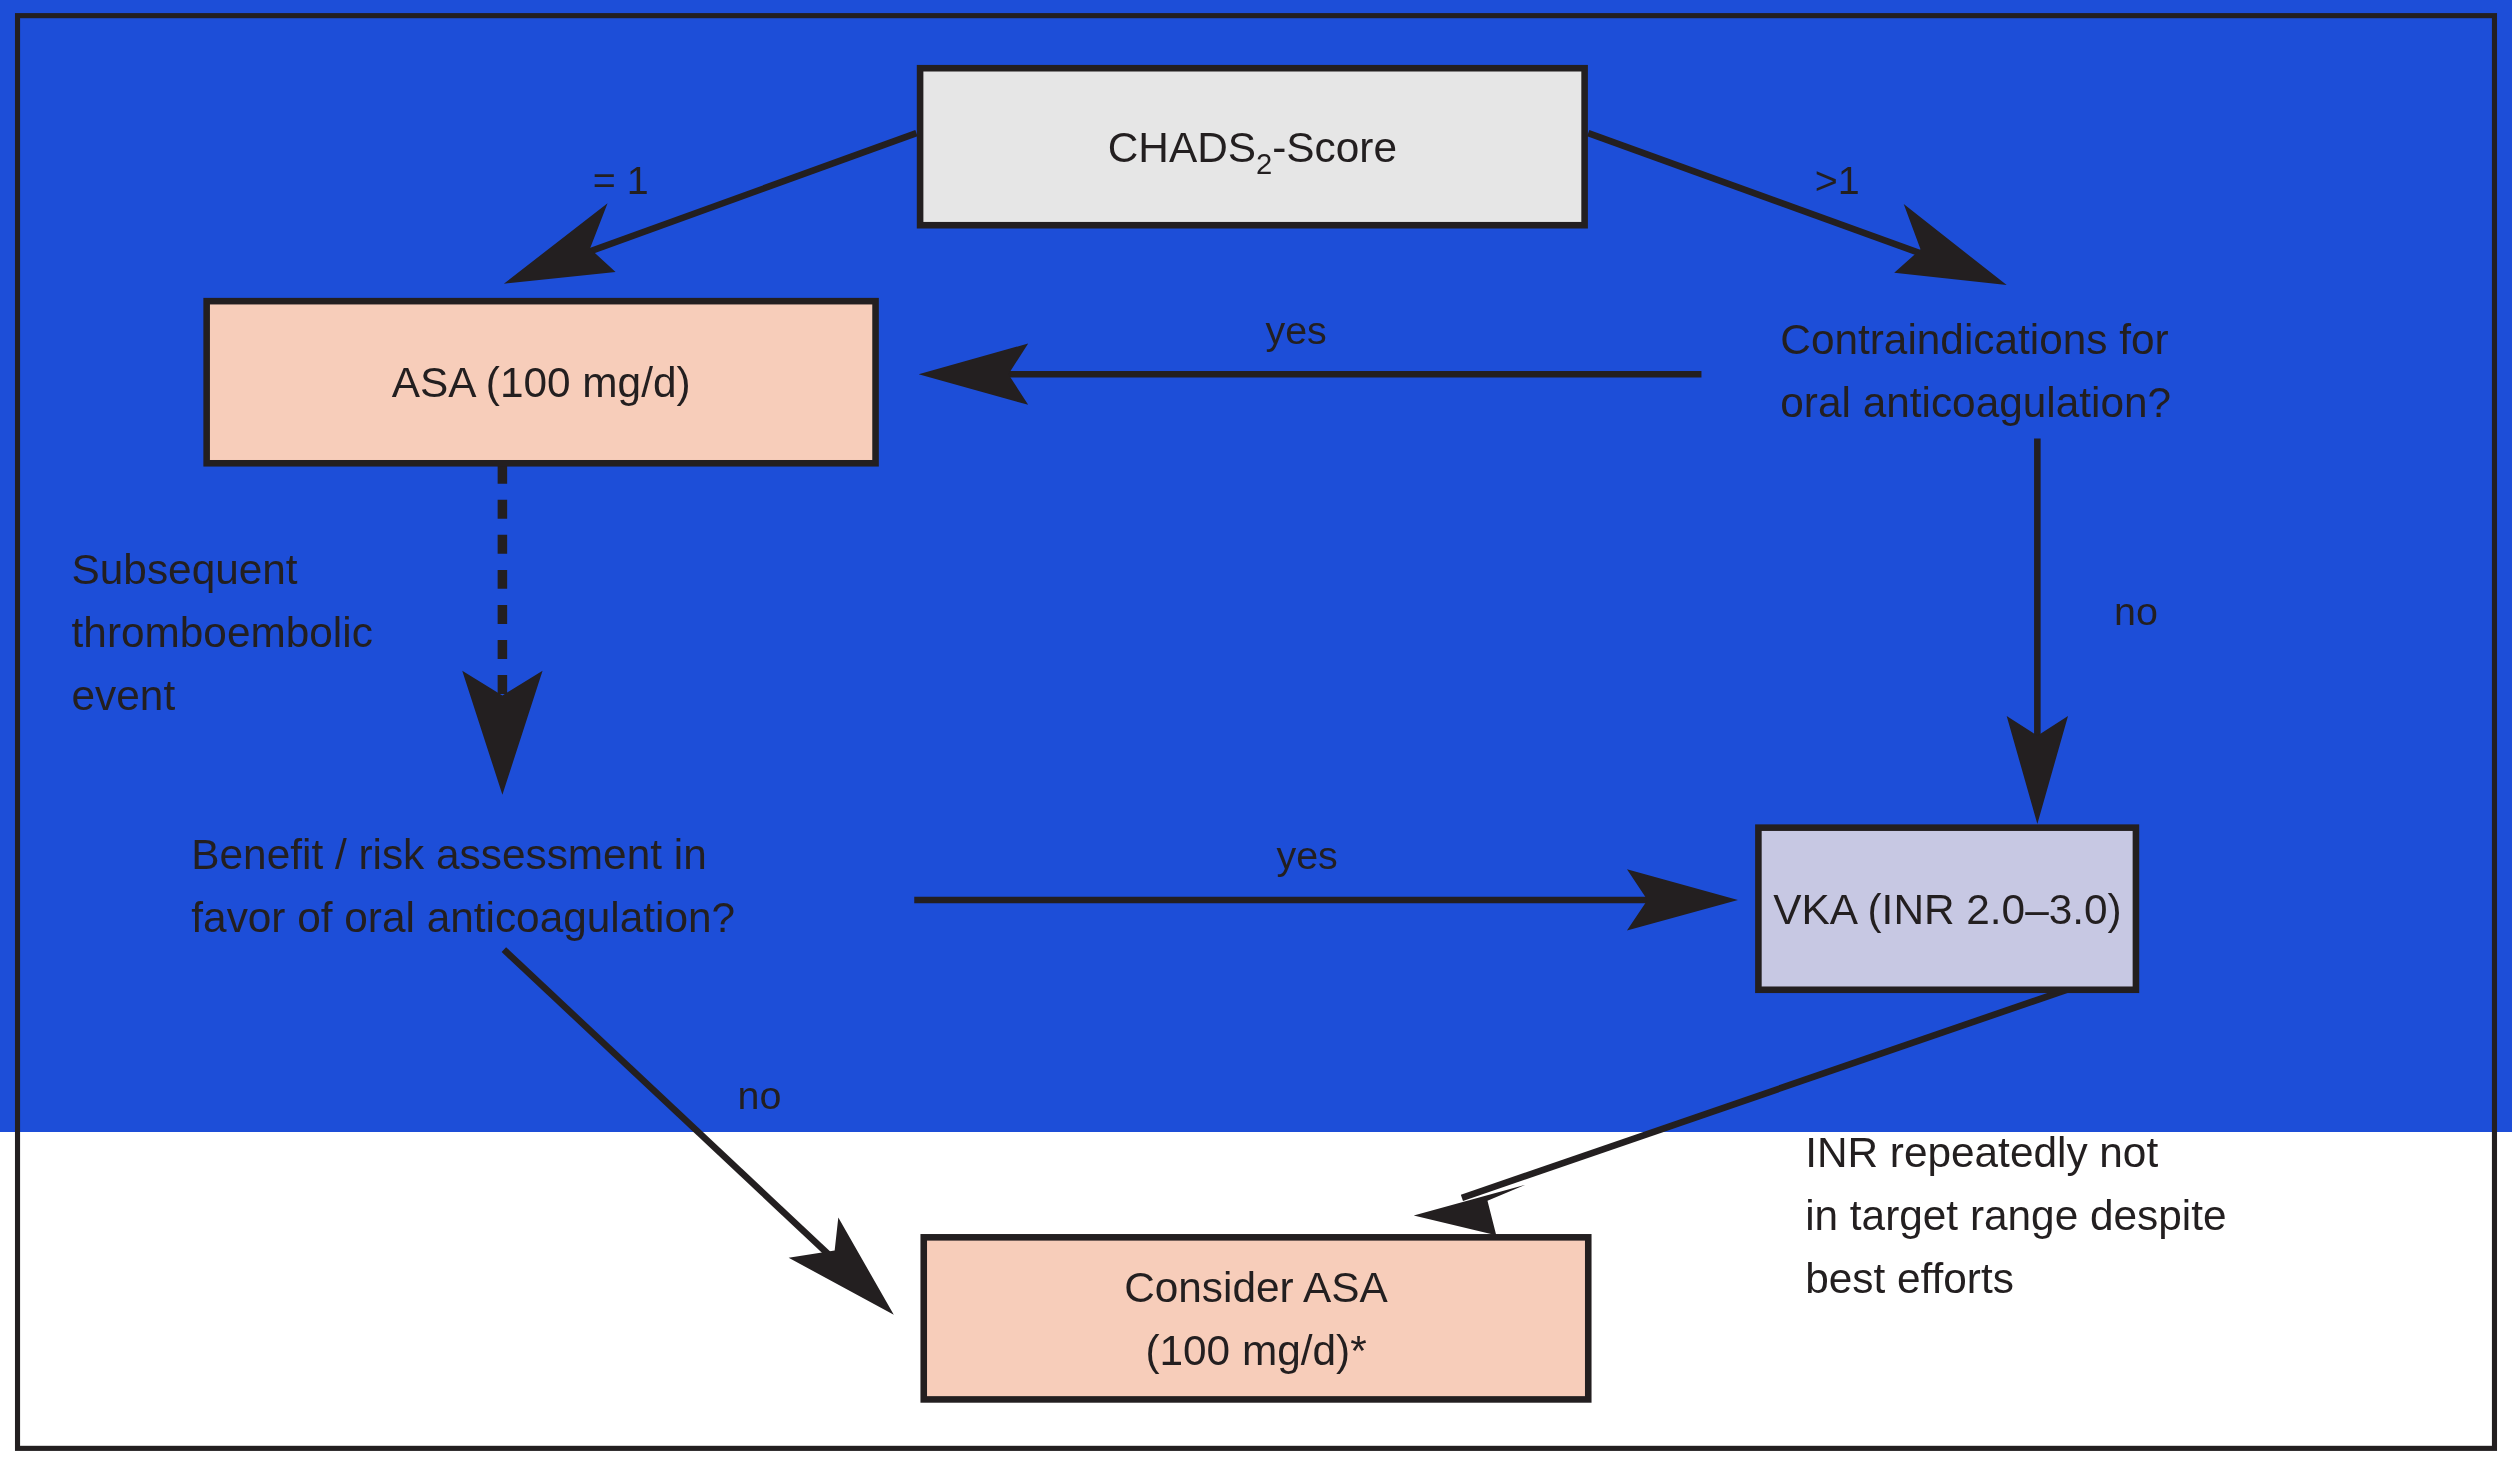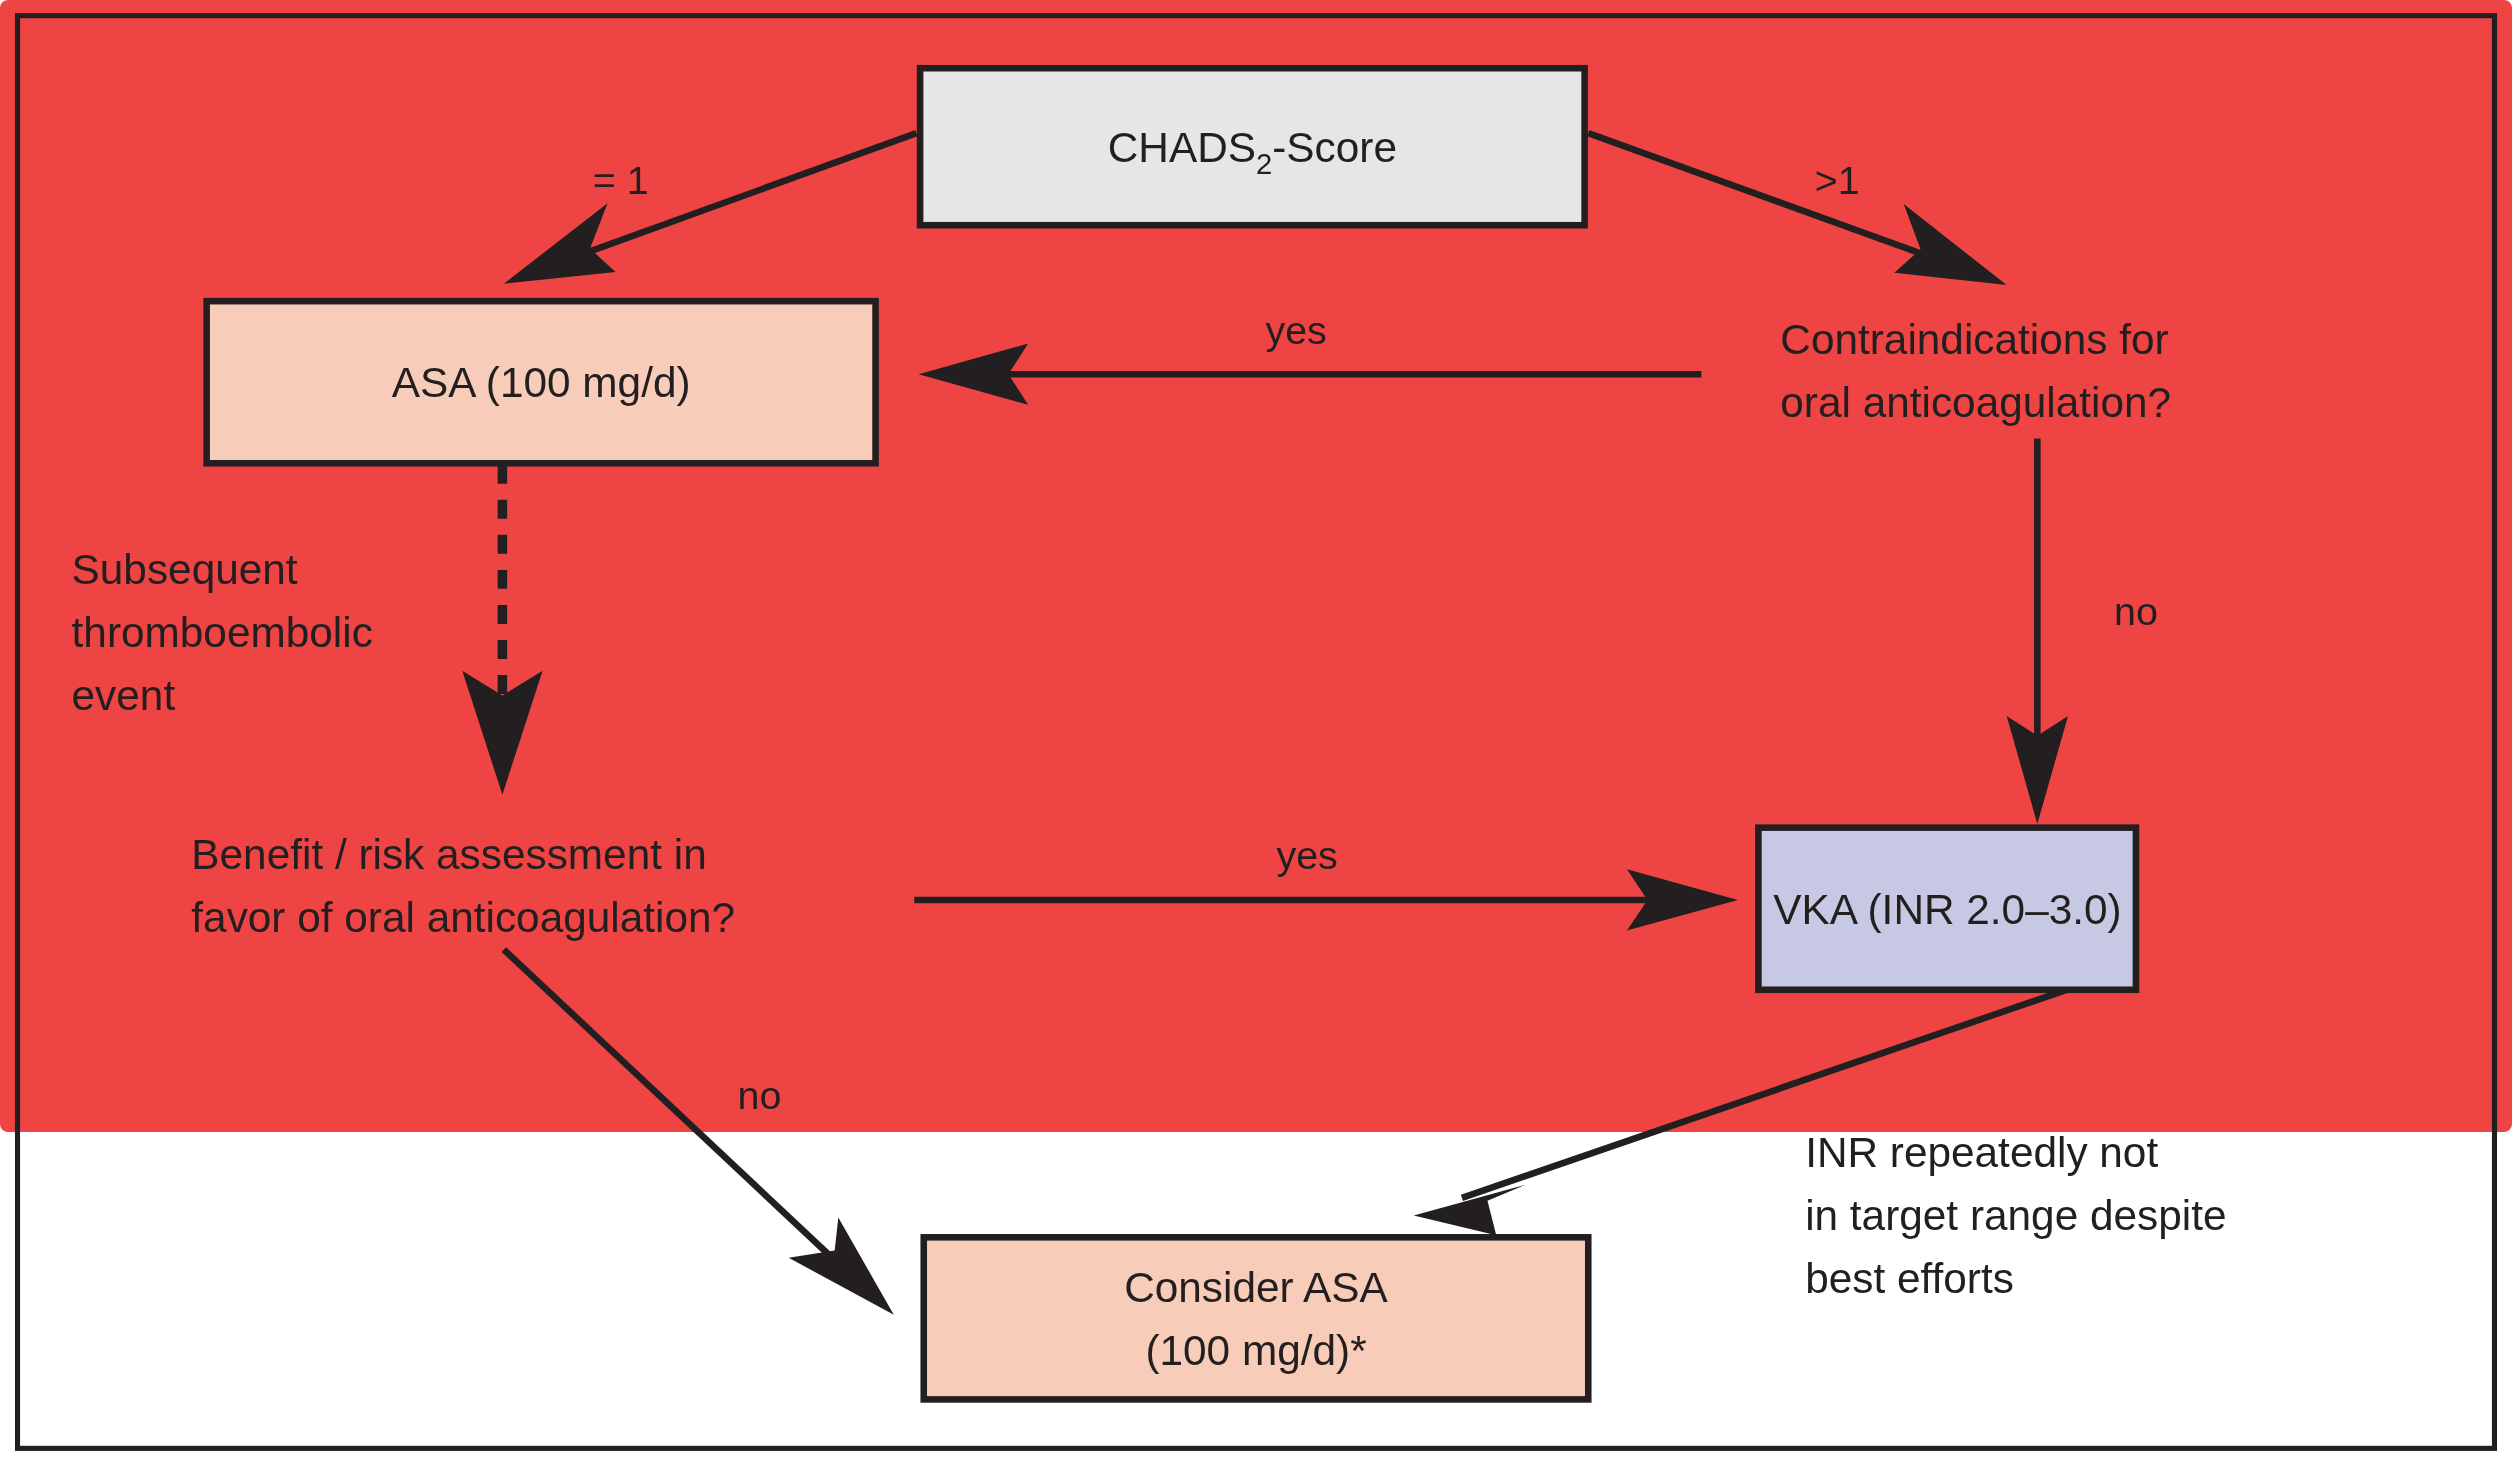--- a/index.html
+++ b/index.html
@@ -10,22 +10,21 @@
   body {
     width: 2512px;
     height: 1464px;
     font-family: "Liberation Sans", sans-serif;
     overflow: hidden;
   }
   #diagram-root {
     position: relative;
     width: 2512px;
     height: 1132px;
-    background: #ef4444;
-    border-radius: 8px;
+    background: #1d4ed8;
   }
   svg.flow {
     display: block;
     width: 2512px;
     height: 1464px;
   }
   .node-text {
     font-family: "Liberation Sans", sans-serif;
     font-size: 58px;
     fill: #231f20;

